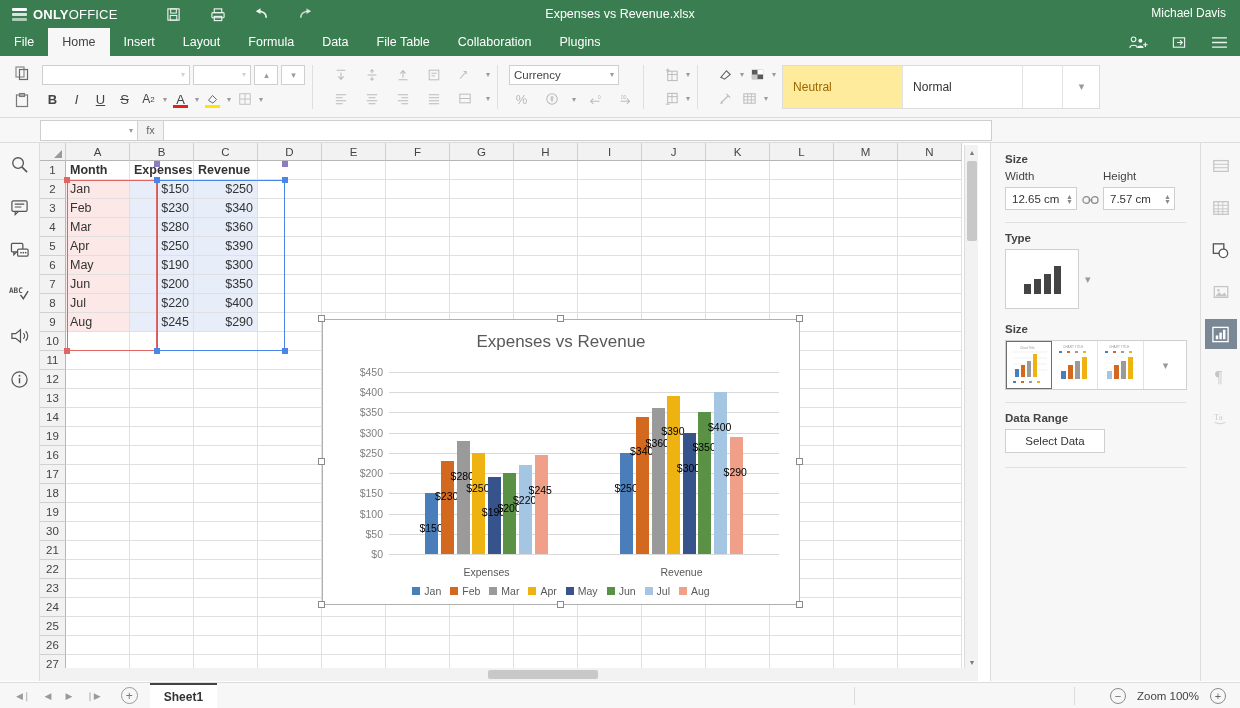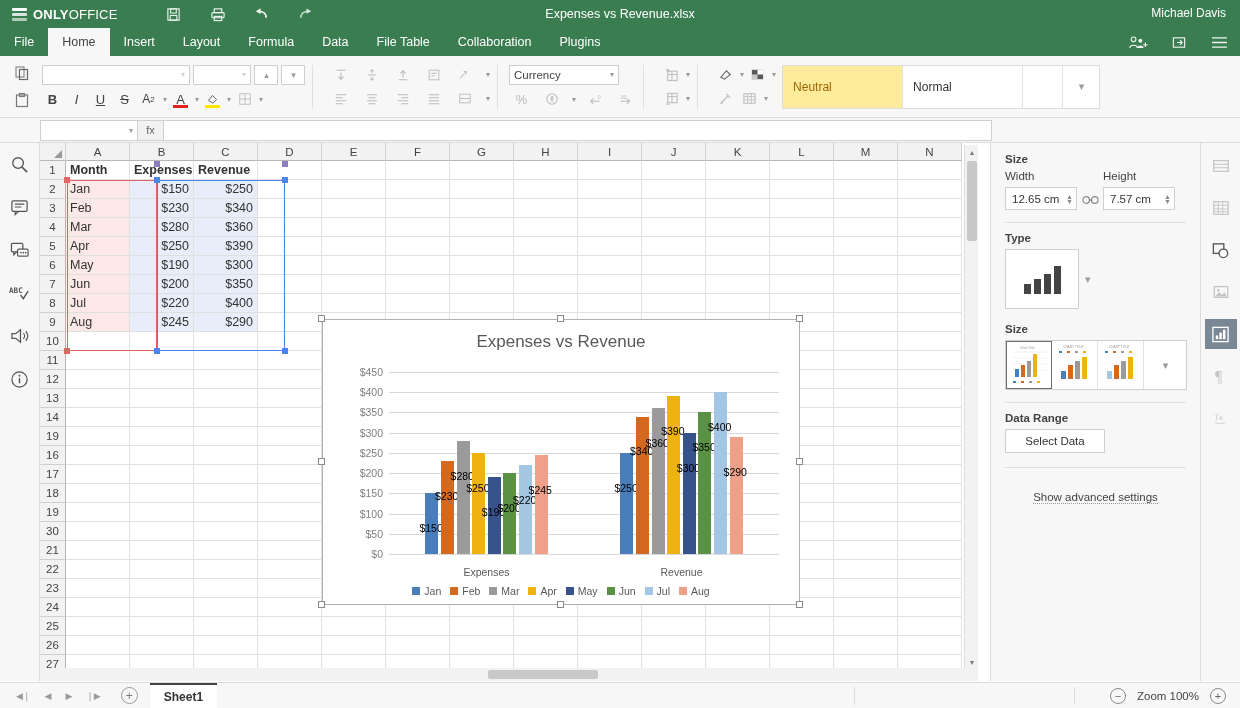--- a/index.html
+++ b/index.html
@@ -1290,23 +1290,20 @@
       <div class="galArrow">
           <span class="chev" style="font-size:11px">▾</span>
         </div>
     </div>
 
     <div class="hr"></div>
     <div class="sectlabel" style="font-weight:bold">Data Range</div>
     <div class="selectData">Select Data</div>
 
     <div class="hr" style="margin-top:14px"></div>
-    <div class="advwrap">
-      <span class="advlink">Show advanced settings</span>
-    </div>
   </div>
 
   <div class="rightrail">
     <div class="rrIcon">
         <svg width="18" height="18" viewBox="0 0 20 20">
           <rect x="2" y="4" width="16" height="12" fill="none" stroke="#c5c5c5" stroke-width="1.4"></rect>
           <path d="M2 8h16M2 12h16" stroke="#c5c5c5" stroke-width="1.2"></path>
         </svg>
       </div>
     <div class="rrIcon">

